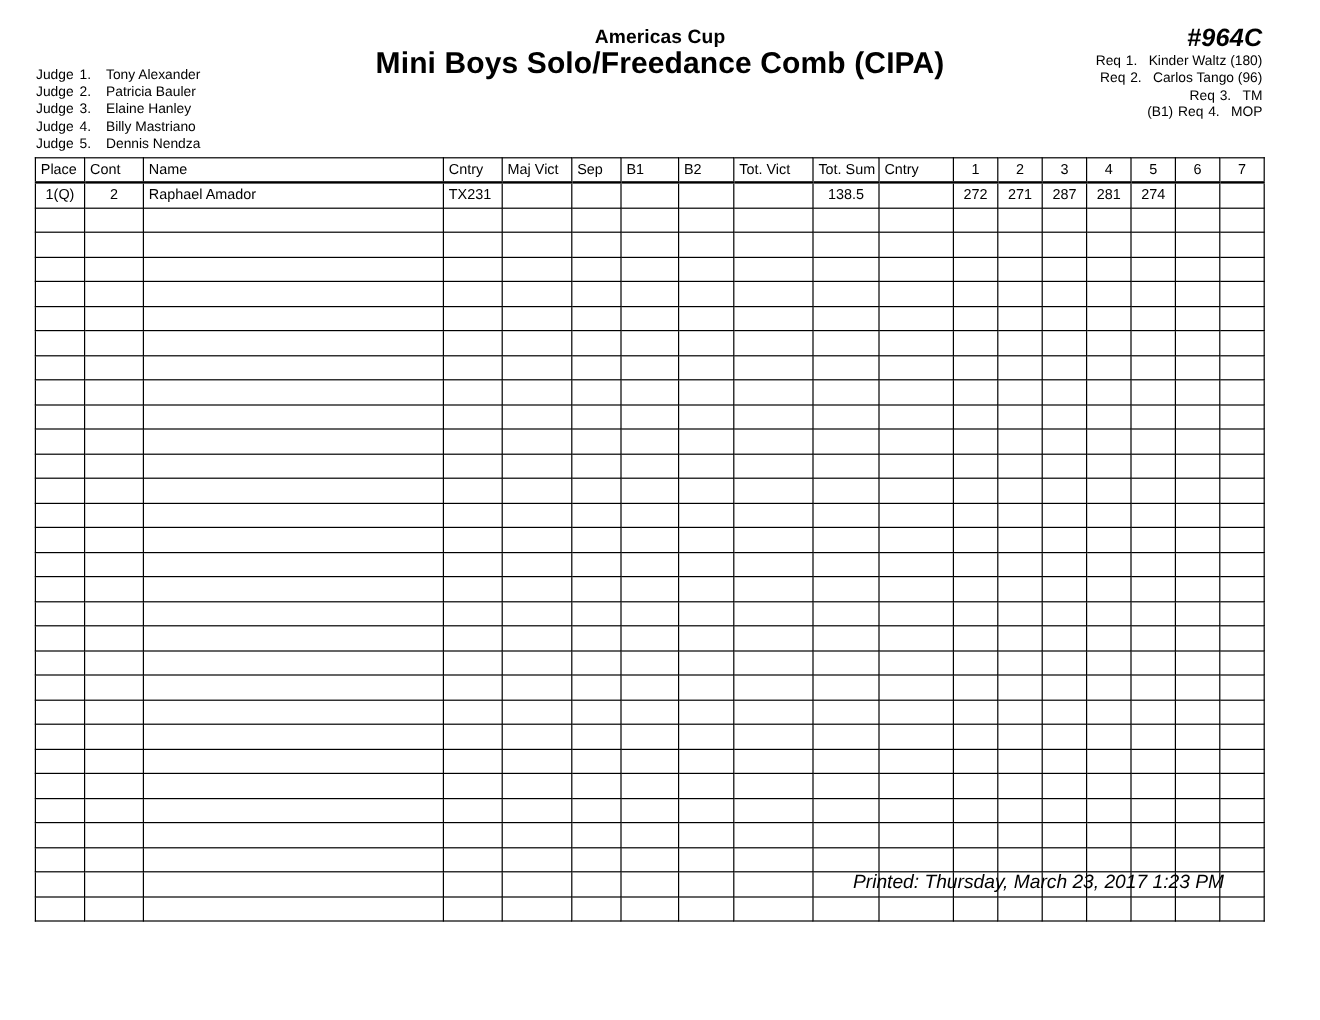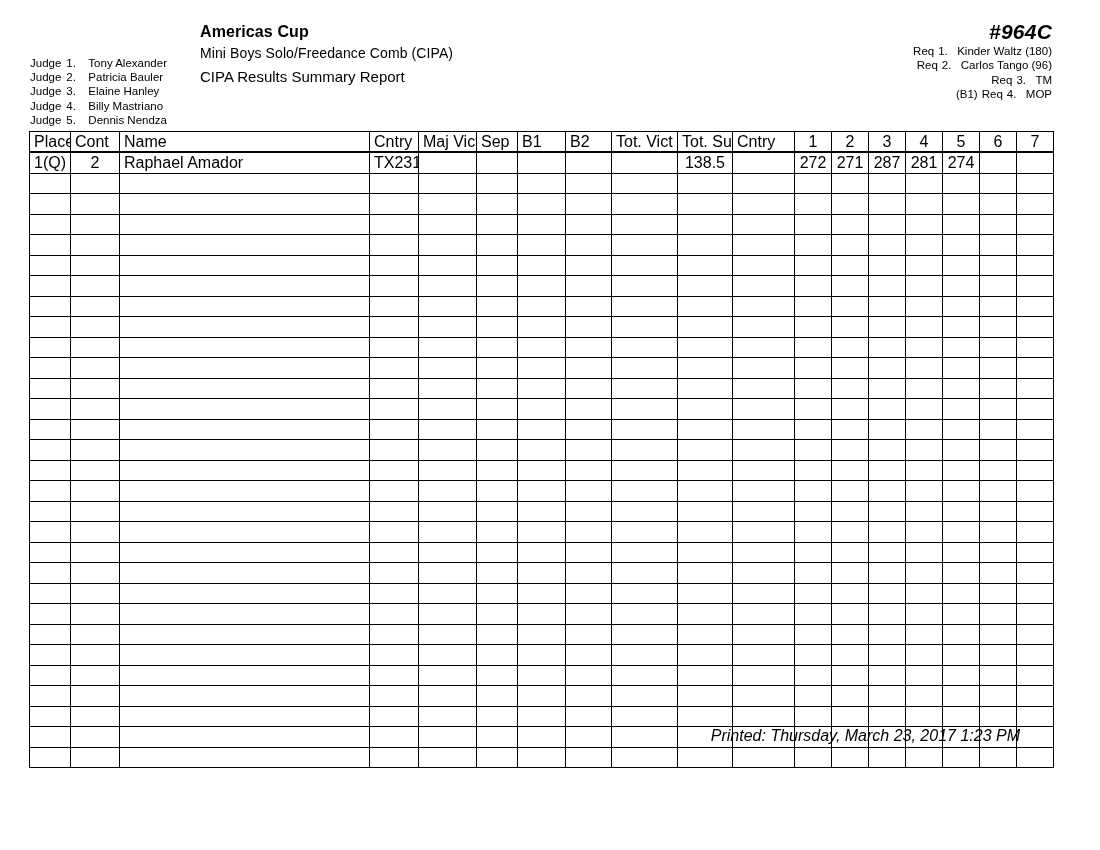--- a/index.html
+++ b/index.html
@@ -30,34 +30,35 @@
   .judge-word { display: inline-block; }
   .judge-num  { display: inline-block; width: 19px; text-align: left; padding-left: 5px; }
   .judge-name { display: inline-block; padding-left: 3px; }
 
   
   #center-header {
     position: absolute;
     left: 200px;
     top: 22px;
     width: 700px;
+    text-align: center;
   }
   #competition-title {
     font-size: 16px;
     font-weight: bold;
     line-height: 19px;
     letter-spacing: 0.1px;
   }
   #venue-line {
     font-size: 14.5px;
     line-height: 19px;
   }
   #event-title {
-    font-size: 14px;
-    font-weight: normal;
+    font-size: 25px;
+    font-weight: bold;
     line-height: 25px;
     letter-spacing: 0.1px;
   }
   #report-subtitle {
     font-size: 15px;
     line-height: 21px;
   }
 
   
   #right-header {
@@ -85,21 +86,21 @@
   .req-label  { display: inline-block; padding-left: 2px; }
 
   
   #results-table {
     position: absolute;
     left: 29px;
     top: 131px;
     width: 1019px;
     border-collapse: collapse;
     table-layout: fixed;
-    font-size: 16px;
+    font-size: 12px;
   }
   #results-table th,
   #results-table td {
     border: 1px solid #000000;
     padding: 0;
     height: 19.5px;
     line-height: 19.5px;
     font-weight: normal;
     overflow: hidden;
     white-space: nowrap;
@@ -150,21 +151,20 @@
     <div class="judge-row"><span class="judge-word">Judge</span><span class="judge-num">1.</span><span class="judge-name">Tony Alexander</span></div>
     <div class="judge-row"><span class="judge-word">Judge</span><span class="judge-num">2.</span><span class="judge-name">Patricia Bauler</span></div>
     <div class="judge-row"><span class="judge-word">Judge</span><span class="judge-num">3.</span><span class="judge-name">Elaine Hanley</span></div>
     <div class="judge-row"><span class="judge-word">Judge</span><span class="judge-num">4.</span><span class="judge-name">Billy Mastriano</span></div>
     <div class="judge-row"><span class="judge-word">Judge</span><span class="judge-num">5.</span><span class="judge-name">Dennis Nendza</span></div>
   </div>
 
 <div id="center-header">
   <div id="competition-title">Americas Cup</div>
   <div id="event-title">Mini Boys Solo/Freedance Comb (CIPA)</div>
-  <div id="report-subtitle">CIPA Results Summary Report</div>
 </div>
 
 <div id="right-header">
   <div id="event-number">#964C</div>
   <div id="requirements-list">
       <div class="req-row"><span class="req-prefix"></span><span class="req-word">Req</span><span class="req-num">1.</span><span class="req-label">Kinder Waltz (180)</span></div>
       <div class="req-row"><span class="req-prefix"></span><span class="req-word">Req</span><span class="req-num">2.</span><span class="req-label">Carlos Tango (96)</span></div>
       <div class="req-row"><span class="req-prefix"></span><span class="req-word">Req</span><span class="req-num">3.</span><span class="req-label">TM</span></div>
       <div class="req-row"><span class="req-prefix">(B1)</span><span class="req-word">Req</span><span class="req-num">4.</span><span class="req-label">MOP</span></div>
     </div>

